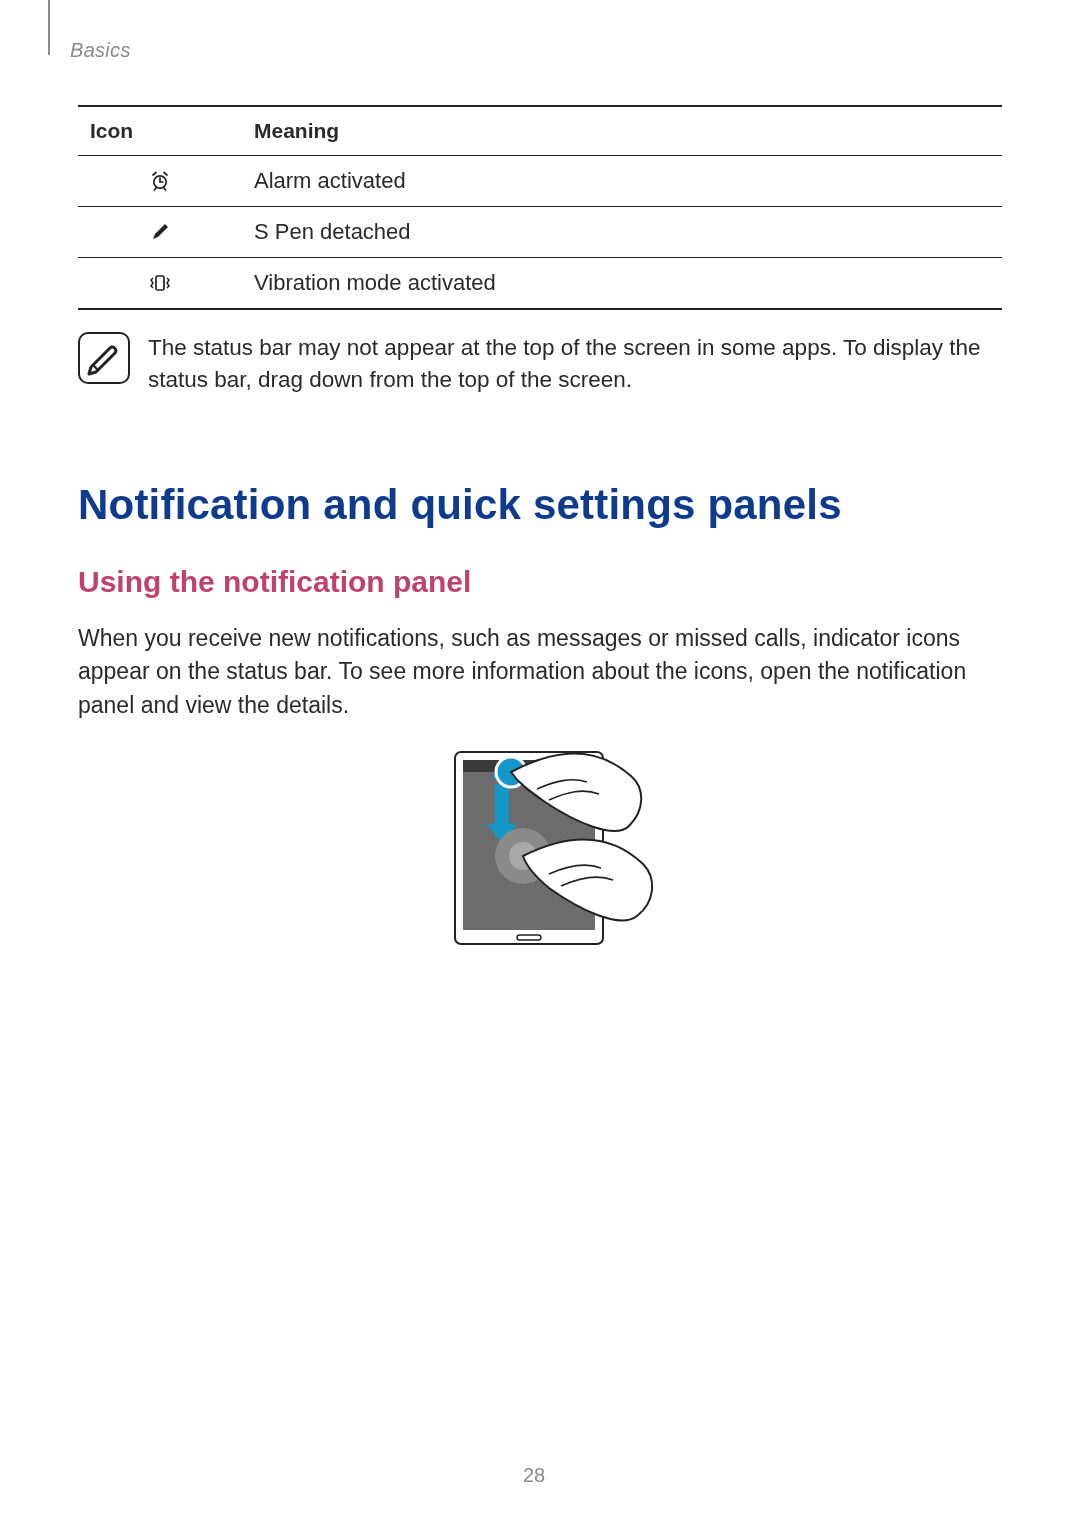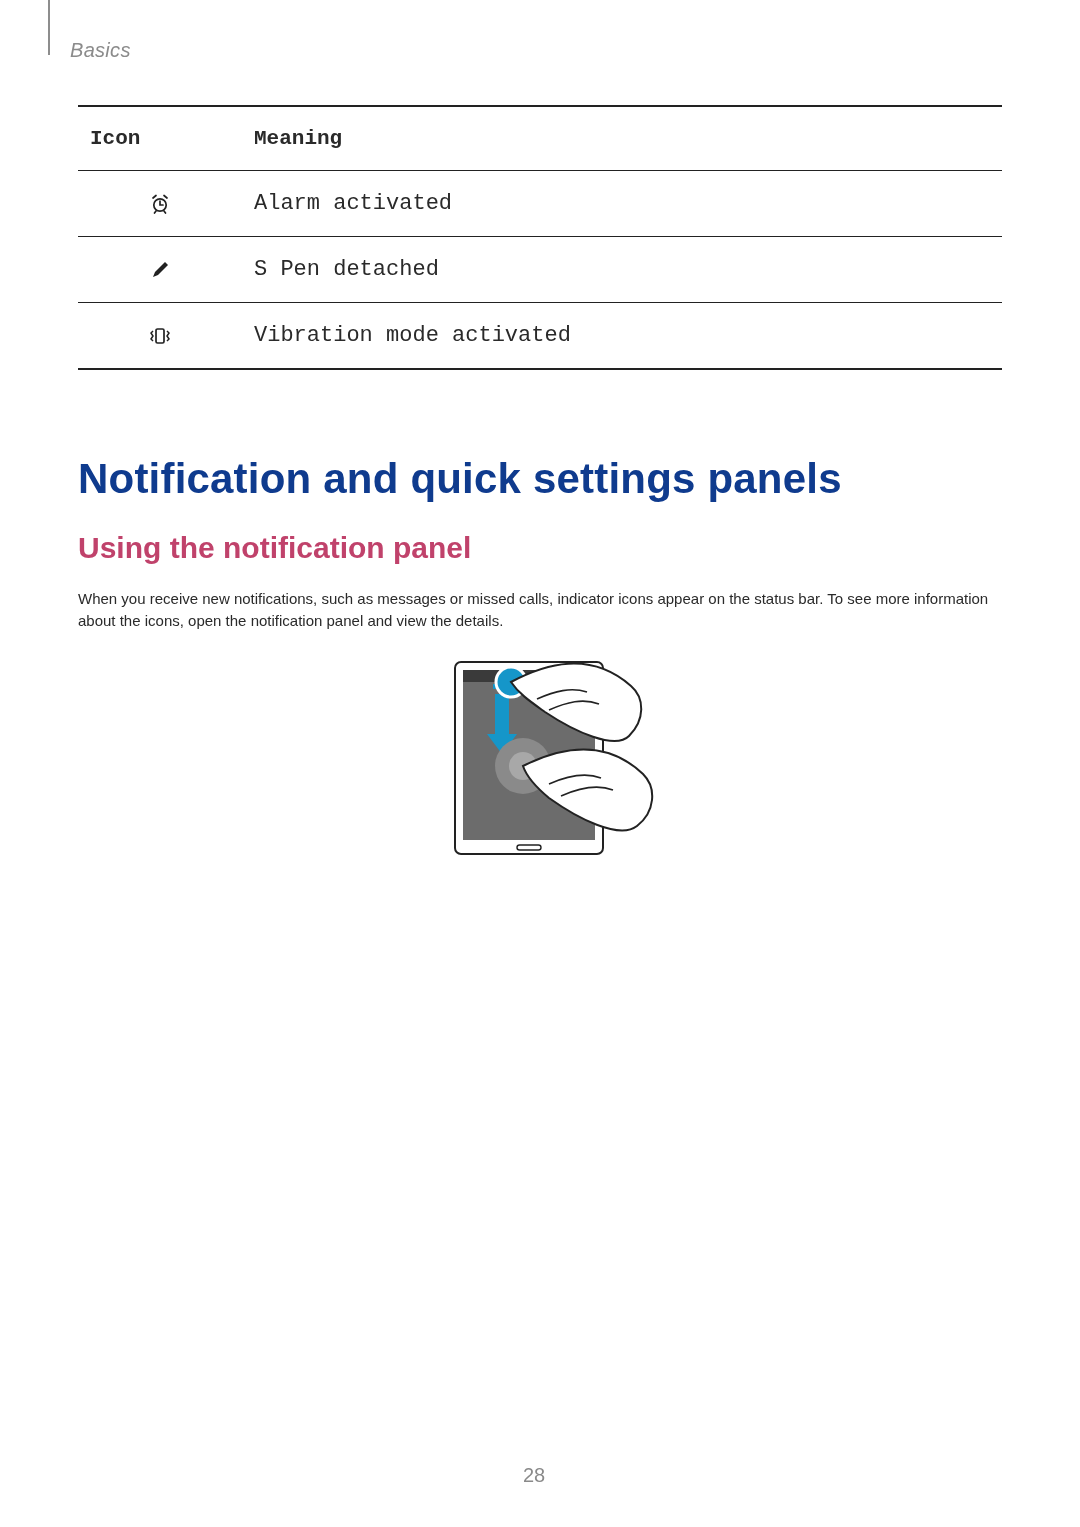--- a/index.html
+++ b/index.html
@@ -31,24 +31,23 @@
 
   
   table.icon-table {
     width:100%;
     border-collapse:collapse;
     font-size:22px;
   }
   table.icon-table th, table.icon-table td {
     border-top:1.5px solid #222;
     border-bottom:1.5px solid #222;
-    padding:20px 12px;
+    padding:12px 12px;
     text-align:left;
     vertical-align:middle;
-    font-family:Liberation Mono, monospace;
   }
   table.icon-table thead th {
     border-top:2.5px solid #222;
     font-weight:600;
     font-size:21px;
   }
   table.icon-table tbody tr:last-child td {
     border-bottom:2.5px solid #222;
   }
   table.icon-table td.icon-cell {
@@ -73,31 +72,31 @@
   }
   .note-text {
     font-size:22.5px;
     line-height:1.42;
   }
 
   h1.section-h1 {
     color:#0f3b8e;
     font-weight:600;
     font-size:42px;
-    margin:85px 0 28px 0;
+    margin:85px 0 36px 0;
     letter-spacing:0.2px;
   }
   h2.section-h2 {
     color:#c0426b;
     font-weight:600;
     font-size:30px;
     margin:0 0 23px 0;
   }
   p.body {
-    font-size:15px;
+    font-size:23px;
     line-height:1.45;
     margin:12px 0 14px 0;
   }
 
   .illustration {
     display:block;
     margin:22px auto 0 auto;
   }
 
   .page-number {
@@ -150,20 +149,29 @@
             <rect x="8" y="2" width="8" height="14" rx="1.5" fill="none" stroke="#222" stroke-width="1.7"></rect>
             <path d="M5 4 L3 6 L5 9 L3 12 L5 14" fill="none" stroke="#222" stroke-width="1.5"></path>
             <path d="M19 4 L21 6 L19 9 L21 12 L19 14" fill="none" stroke="#222" stroke-width="1.5"></path>
           </svg>
         </td>
         <td>Vibration mode activated</td>
       </tr>
     </tbody>
   </table>
 
+  <div class="note-row">
+    <div class="note-icon-box">
+      <svg width="48" height="48" viewBox="0 0 48 48" style="position:absolute;left:0;top:0">
+        <path d="M11 33 L30 14 C33 11 38 16 35 19 L16 38 L9 40 Z" fill="none" stroke="#222" stroke-width="3" stroke-linejoin="round"></path>
+        <path d="M13 31 L18 36" stroke="#222" stroke-width="2.2"></path>
+      </svg>
+    </div>
+    <div class="note-text">The status bar may not appear at the top of the screen in some apps. To display the status bar, drag down from the top of the screen.</div>
+  </div>
 
   <h1 class="section-h1">Notification and quick settings panels</h1>
   <h2 class="section-h2">Using the notification panel</h2>
 
   <p class="body">When you receive new notifications, such as messages or missed calls, indicator icons appear on the status bar. To see more information about the icons, open the notification panel and view the details.</p>
 
   <svg class="illustration" width="250" height="220" viewBox="0 0 250 220">
 
     <rect x="40" y="8" width="148" height="192" rx="6" fill="#fff" stroke="#222" stroke-width="2"></rect>
     <rect x="48" y="16" width="132" height="170" fill="#6c6c6c"></rect>

